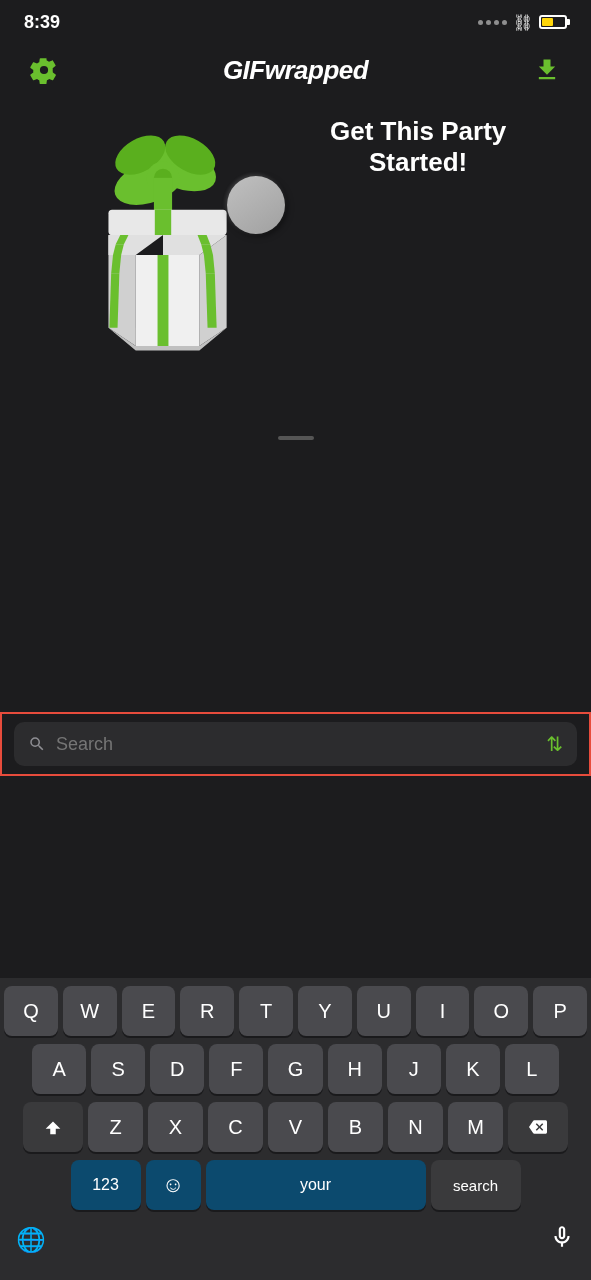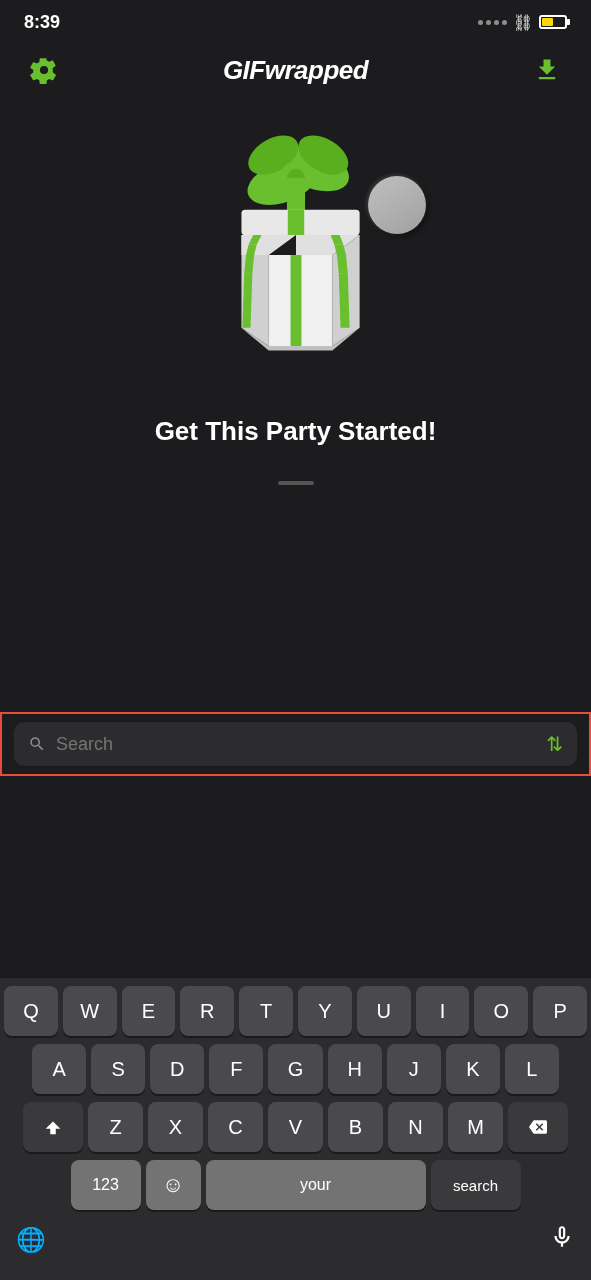--- a/index.html
+++ b/index.html
@@ -110,22 +110,22 @@
     }
     .download-svg {
       width: 28px;
       height: 28px;
       fill: #6abf2e;
     }
 
     
     .main-content {
       display: flex;
-      flex-direction: column;
-      align-items: center;
+      flex-direction: row;
+      align-items: flex-start;
       padding: 20px 40px 0;
       position: relative;
     }
 
     
     .gift-container {
       position: relative;
       width: 260px;
       height: 270px;
       margin-bottom: 30px;
@@ -239,21 +239,21 @@
       max-width: 55px;
       box-shadow: 0 2px 0 #1a1a1c;
       user-select: none;
     }
 
     .key.wide {
       min-width: 70px;
       max-width: 80px;
     }
     .key.dark {
-      background: #737373;
+      background: #0c4a6e;
     }
     .key.space-key {
       flex: 3;
       max-width: 220px;
       min-width: 160px;
       font-size: 17px;
     }
     .key.action-key {
       background: #3a3a3c;
       font-size: 15px;

